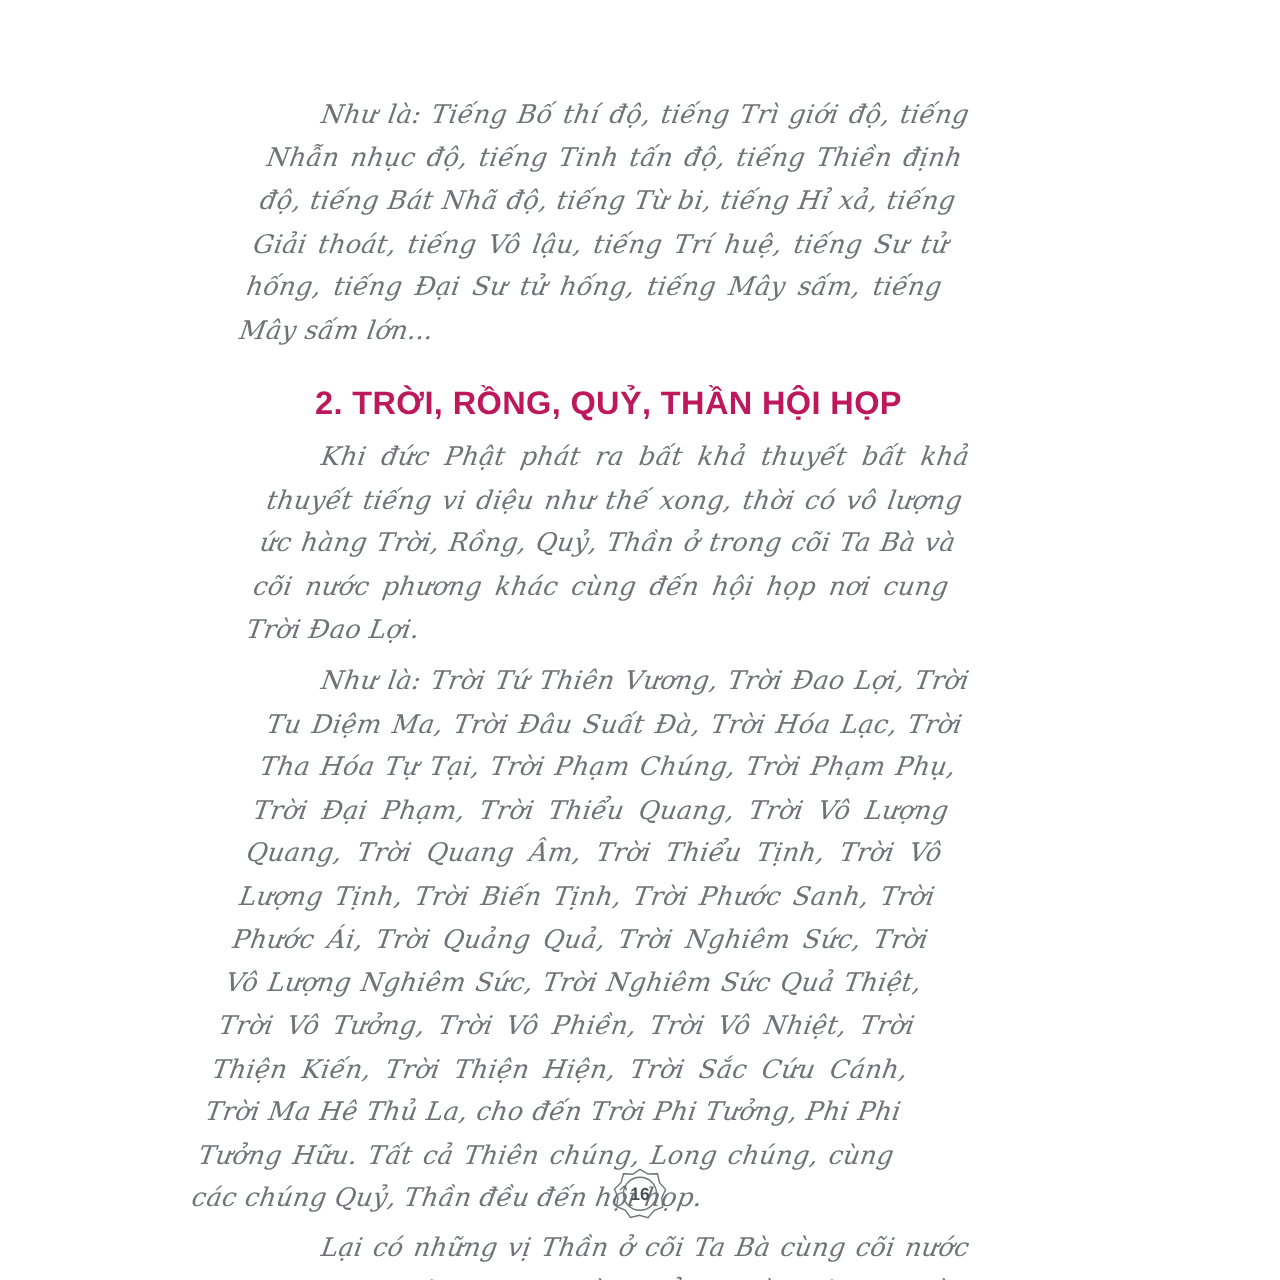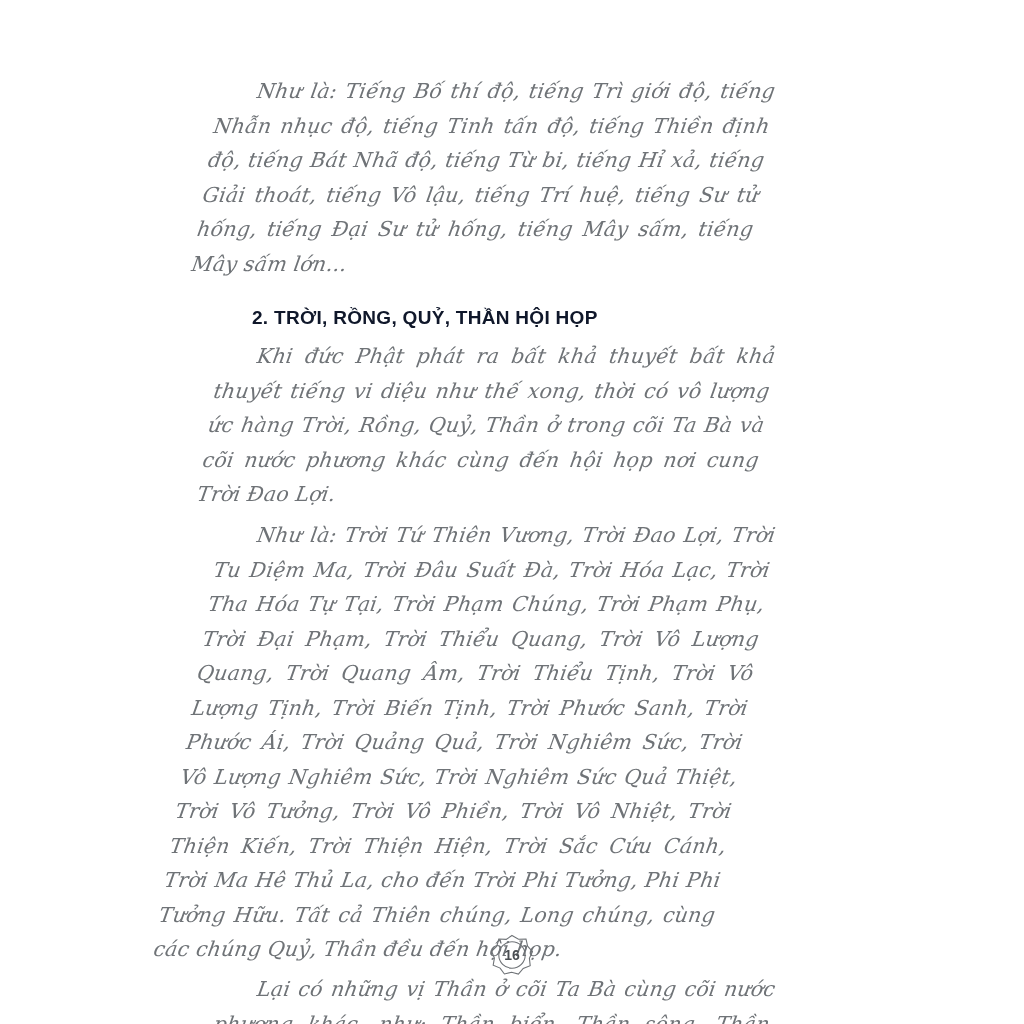--- a/index.html
+++ b/index.html
@@ -42,22 +42,22 @@
     text-indent: 38px;
   }
   .p-gap-1 { margin-top: 0px; }
   .p-gap-2 { margin-top: 8px; }
   .p-gap-3 { margin-top: 6px; }
   .p-gap-4 { margin-top: 6px; }
 
   .heading {
     font-family: "Liberation Sans", sans-serif;
     font-weight: bold;
-    font-size: 19px;
-    color: #0f172a;
+    font-size: 26px;
+    color: #be185d;
     letter-spacing: 0.3px;
     margin: 26px 0 10px 30px;
   }
 
   
   .folio {
     position: absolute;
     left: 50%;
     top: 932px;
     transform: translateX(-50%);

